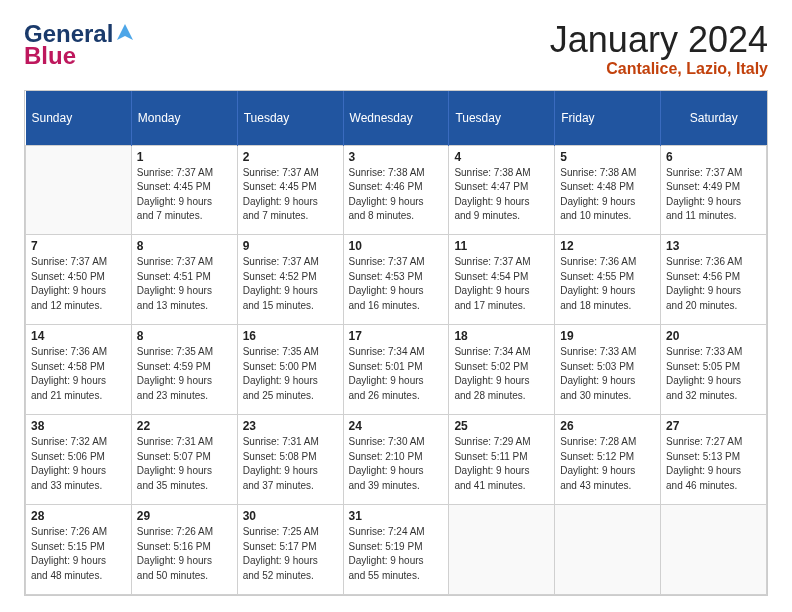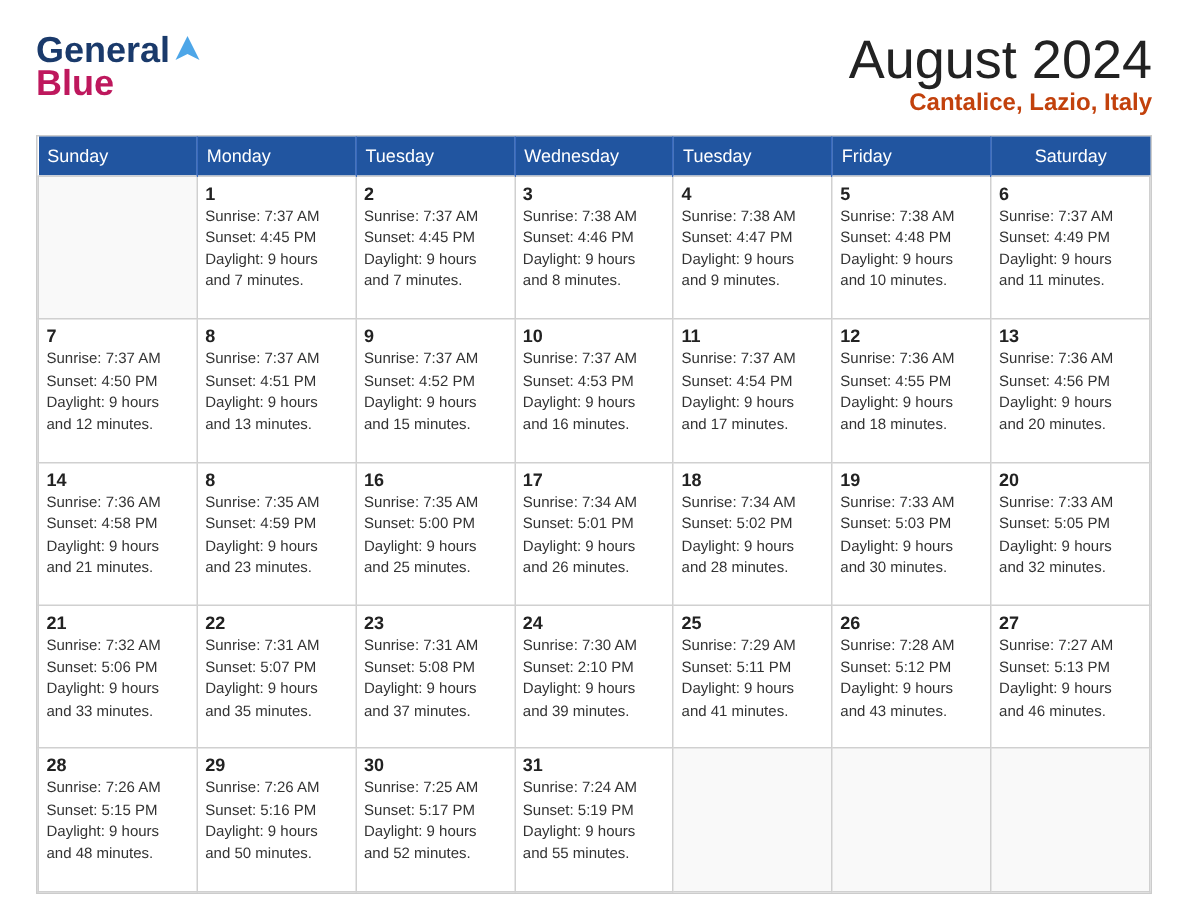--- a/index.html
+++ b/index.html
@@ -50,21 +50,21 @@
       font-size: 10.5px;
     }
     .calendar table {
       width: 100%;
       border-collapse: collapse;
       height: 100%;
     }
     .calendar thead tr th {
       background: #2155a0;
       color: #fff;
-      padding: 6px 6px;
+      padding: 20px 6px;
       text-align: left;
       font-weight: normal;
       font-size: 12px;
       border-right: 1px solid #3a6bbf;
     }
     .calendar thead tr th:last-child {
       border-right: none;
       text-align: center;
     }
     .calendar tbody tr td {
@@ -104,21 +104,21 @@
     <div class="logo">
       <div class="logo-row">
         <span style="font-size:24px; font-weight:bold; color:#1a3a6b;">General</span>
         <svg width="20" height="20" viewBox="0 0 20 20" style="margin-left:2px; margin-top:-4px;">
           <polygon points="2,18 10,2 18,18 10,14" fill="#4da6e8"></polygon>
         </svg>
       </div>
       <span style="font-size:24px; font-weight:bold; color:#be185d; margin-top:-6px;">Blue</span>
     </div>
     <div class="title-block">
-      <h1>August 2024</h1>
+      <h1>January 2024</h1>
       <h2>Cantalice, Lazio, Italy</h2>
     </div>
   </div>
   <div class="calendar">
     <table>
       <thead>
         <tr>
         <th>Sunday</th>
             <th>Monday</th>
             <th>Tuesday</th>
@@ -271,21 +271,21 @@
             <td>
               <span class="day-number">20</span>
               <div class="day-info" style="white-space: pre-line;">Sunrise: 7:33 AM
 Sunset: 5:05 PM
 Daylight: 9 hours
 and 32 minutes.</div>
             </td>
           </tr>
           <tr>
             <td>
-              <span class="day-number">21</span>
+              <span class="day-number">38</span>
               <div class="day-info" style="white-space: pre-line;">Sunrise: 7:32 AM
 Sunset: 5:06 PM
 Daylight: 9 hours
 and 33 minutes.</div>
             </td>
             <td>
               <span class="day-number">22</span>
               <div class="day-info" style="white-space: pre-line;">Sunrise: 7:31 AM
 Sunset: 5:07 PM
 Daylight: 9 hours

